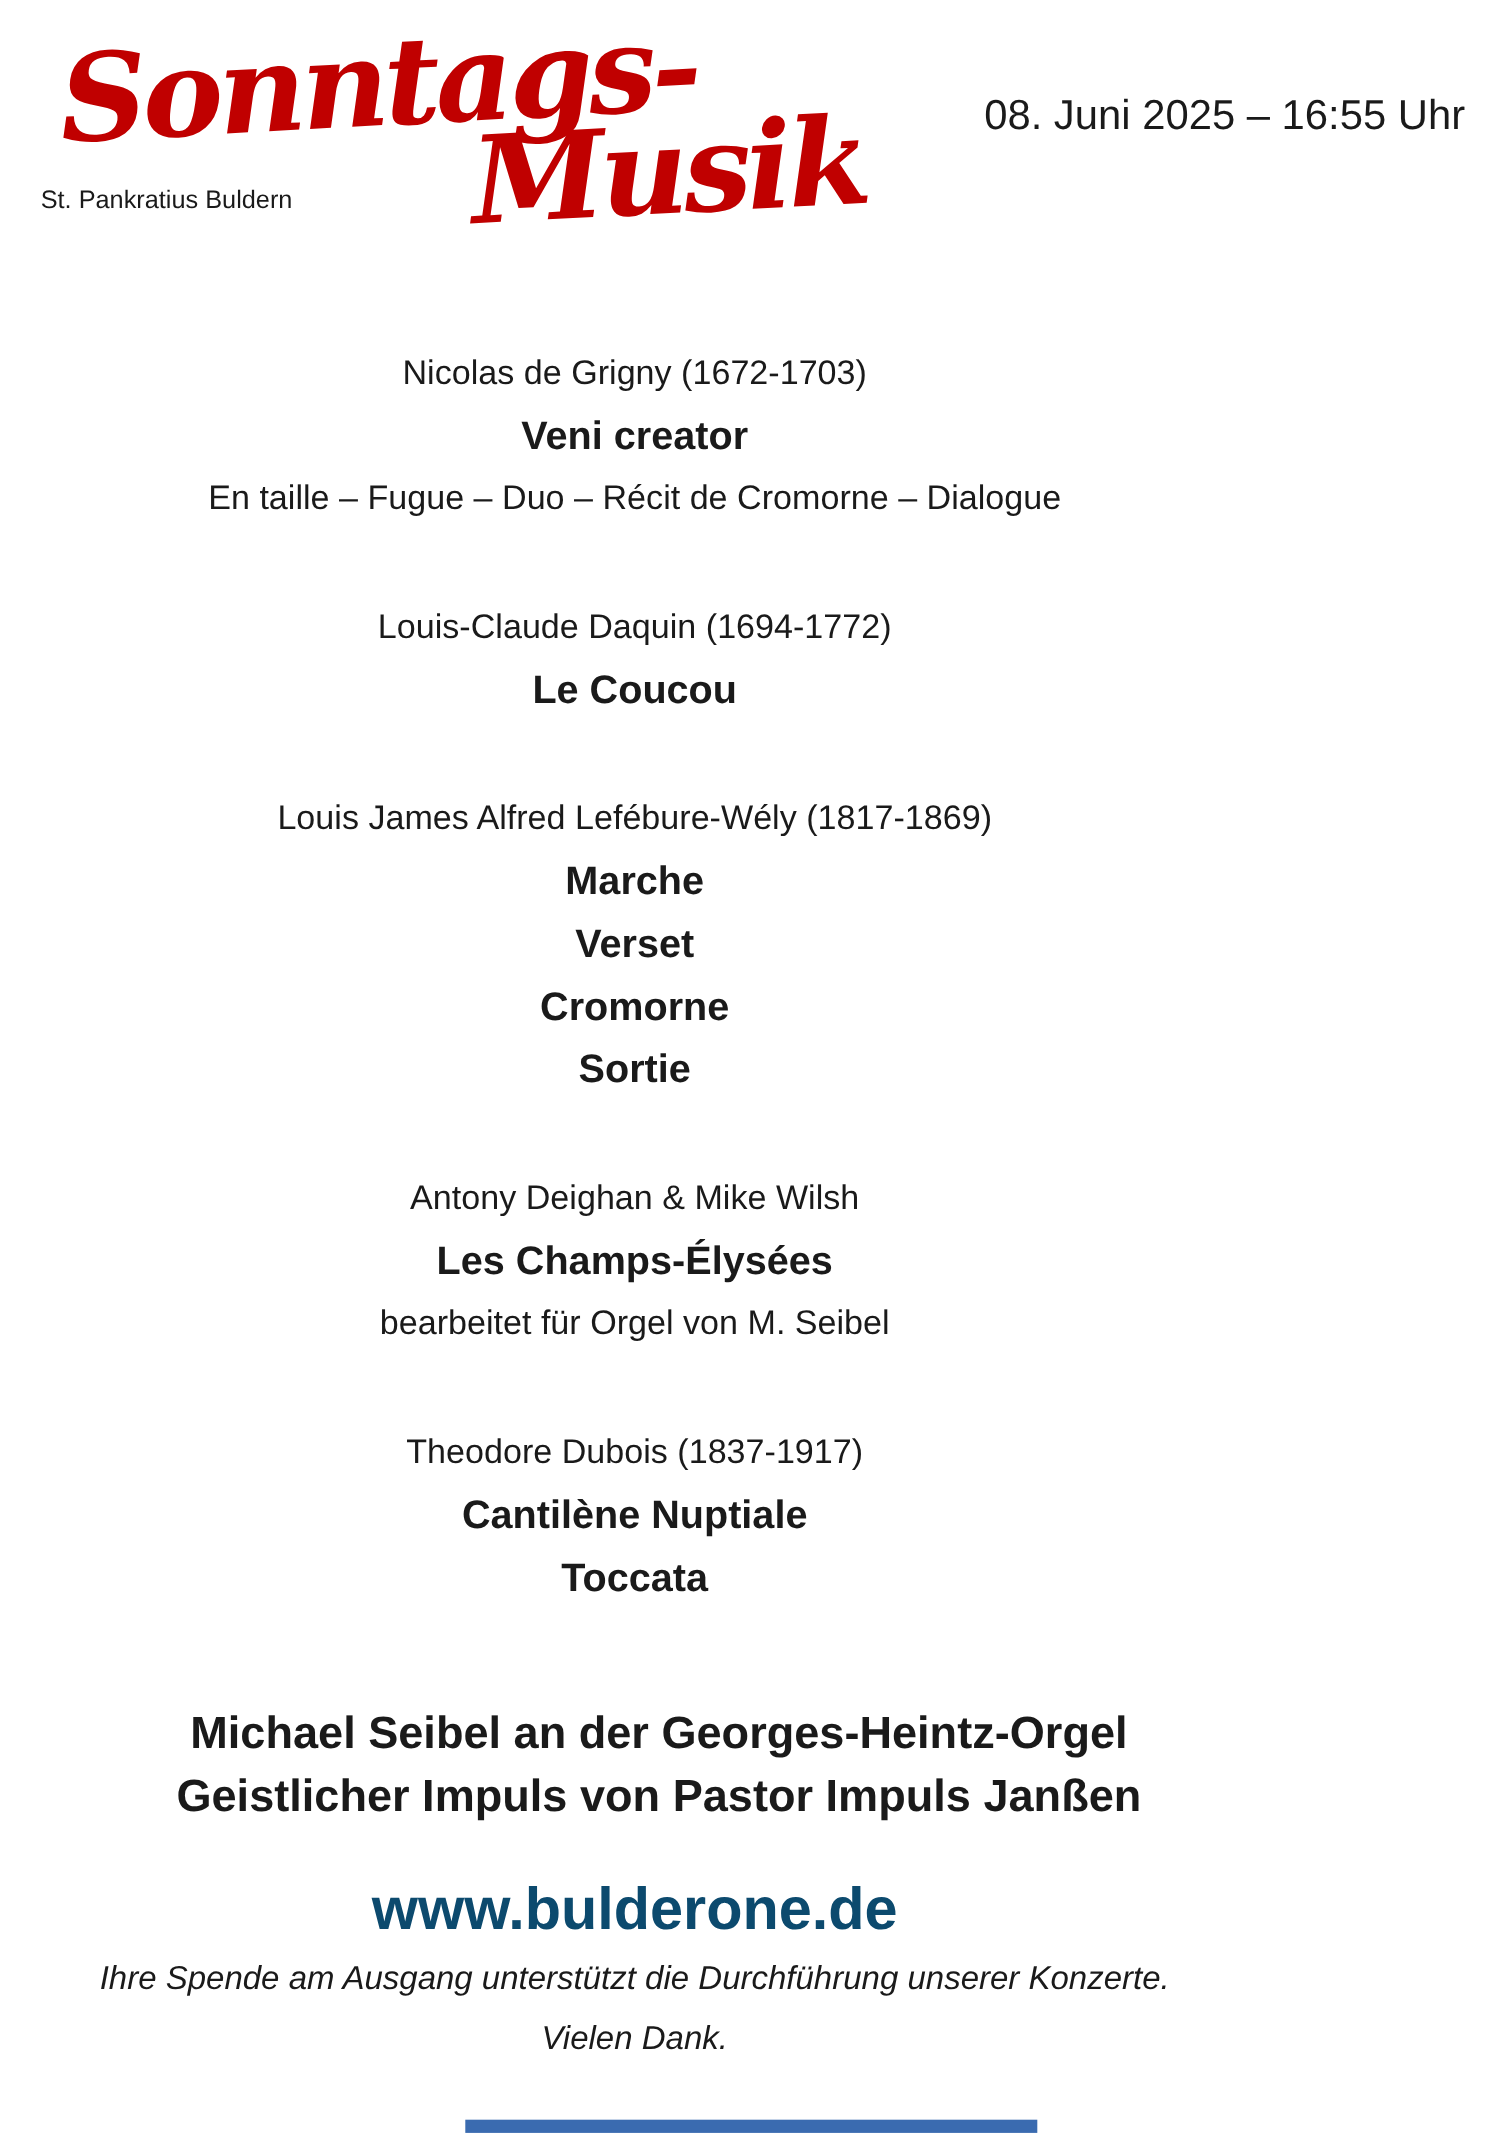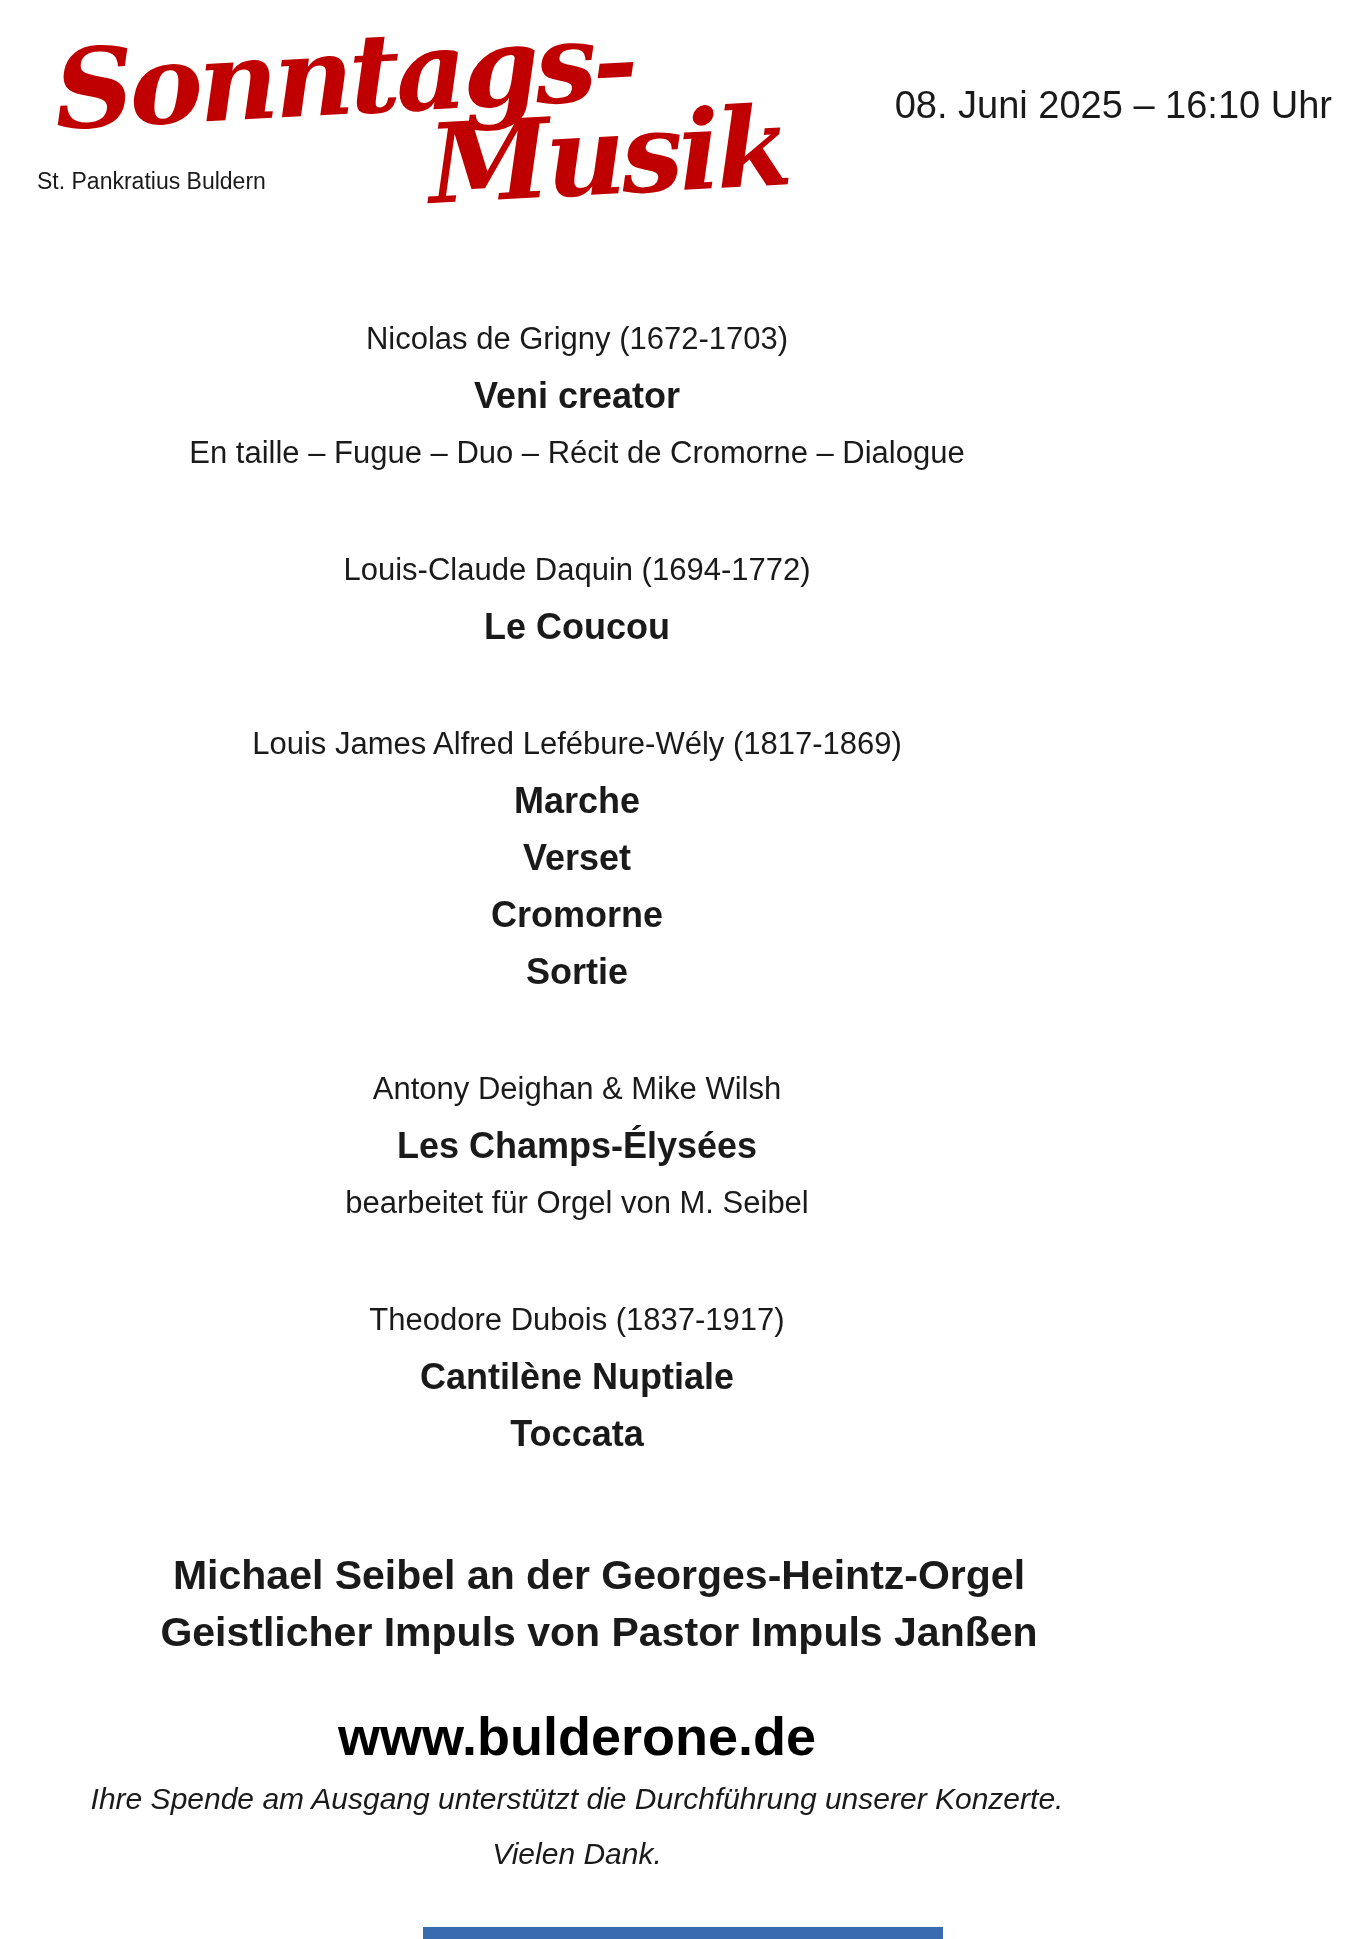--- a/index.html
+++ b/index.html
@@ -52,21 +52,21 @@
   .note     { font-size: 31px; line-height: 57px; }
 
   .performers { margin-top: 85px; }
   .performer  { font-size: 41px; font-weight: bold; line-height: 57px; padding-left: 44px; }
 
   .website {
     margin-top: 40px;
     font-size: 54px;
     font-weight: bold;
     line-height: 70px;
-    color: #000000;
+    color: #0c4a6e;
   }
   .thanks { font-size: 30px; font-style: italic; line-height: 55px; }
 
   
   .bottom-bar {
     position: absolute;
     bottom: 0;
     left: 50%;
     transform: translateX(-50%);
     width: 520px;
@@ -76,21 +76,21 @@
 </style>
 </head>
 <body>
 
 <div class="page">
 
   <div>
     <div class="script script-top">Sonntags-</div>
     <div class="script script-bottom">Musik</div>
     <div class="venue">St. Pankratius Buldern</div>
-    <div class="datetime">08. Juni 2025 – 16:10 Uhr</div>
+    <div class="datetime">08. Juni 2025 – 16:55 Uhr</div>
   </div>
 
   <div class="program">
 
     <div class="section">
       <div class="composer">Nicolas de Grigny (1672-1703)</div>
       <div class="piece">Veni creator</div>
       <div class="note">En taille – Fugue – Duo – Récit de Cromorne – Dialogue</div>
     </div>
 

